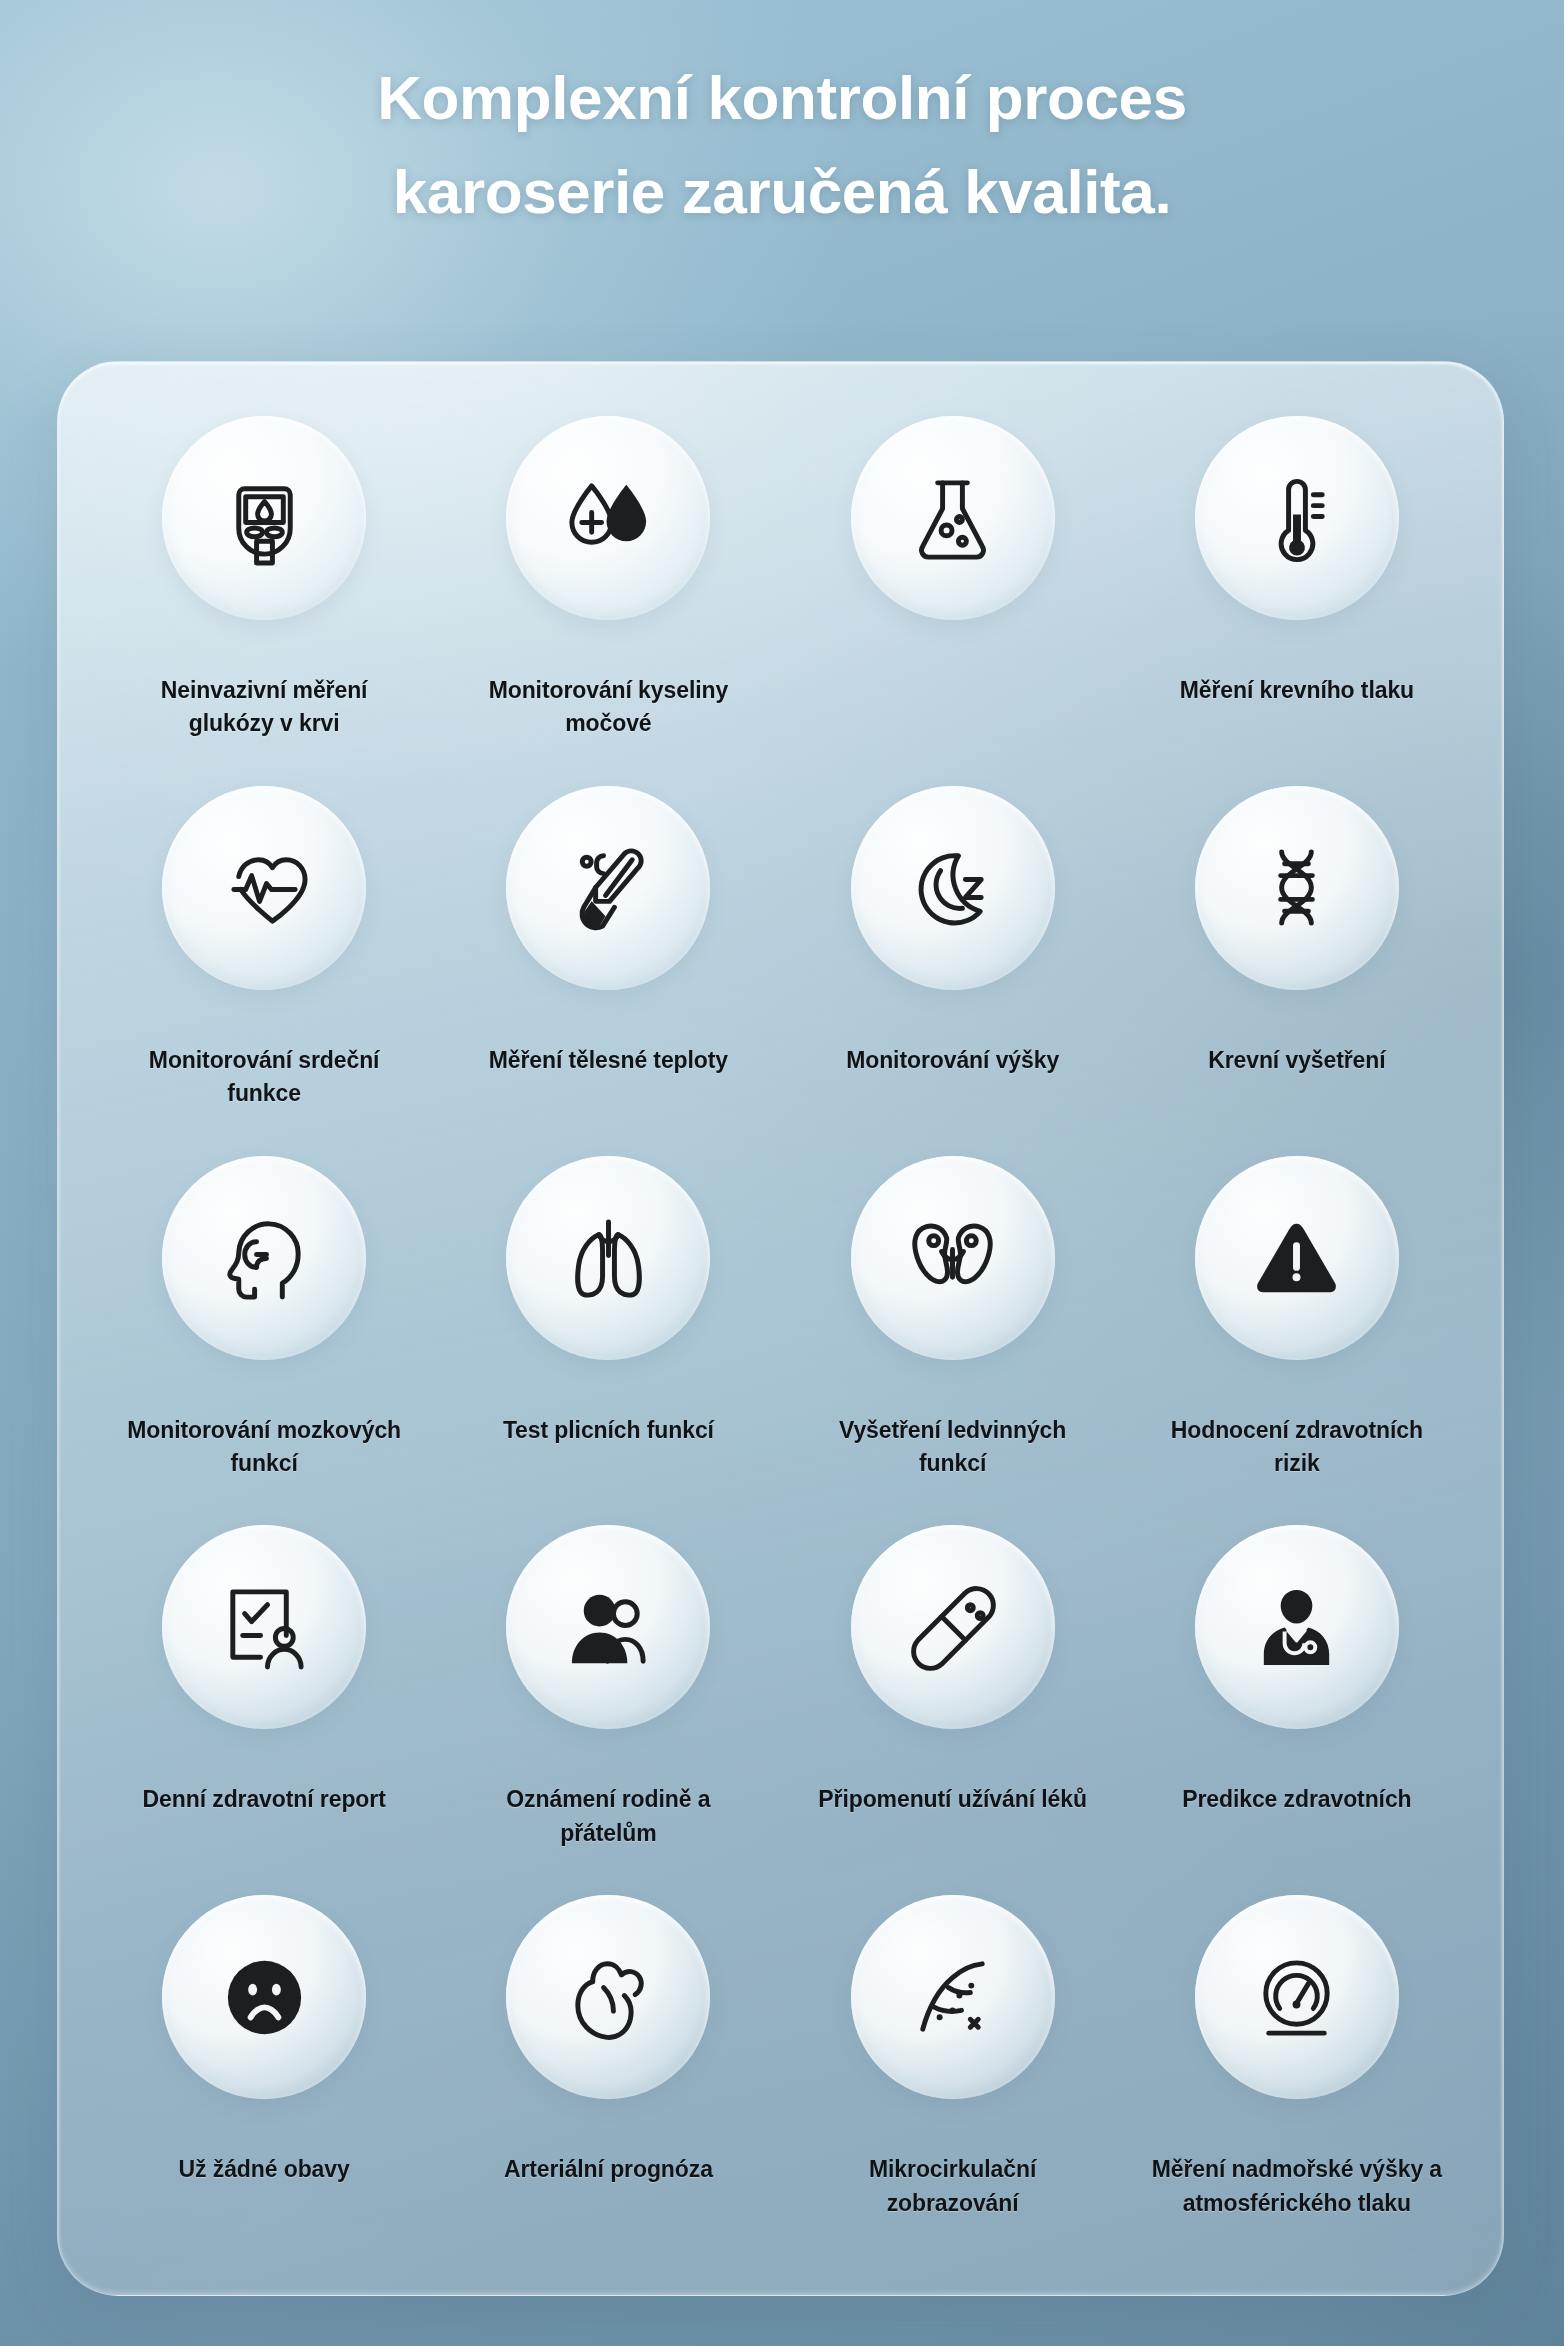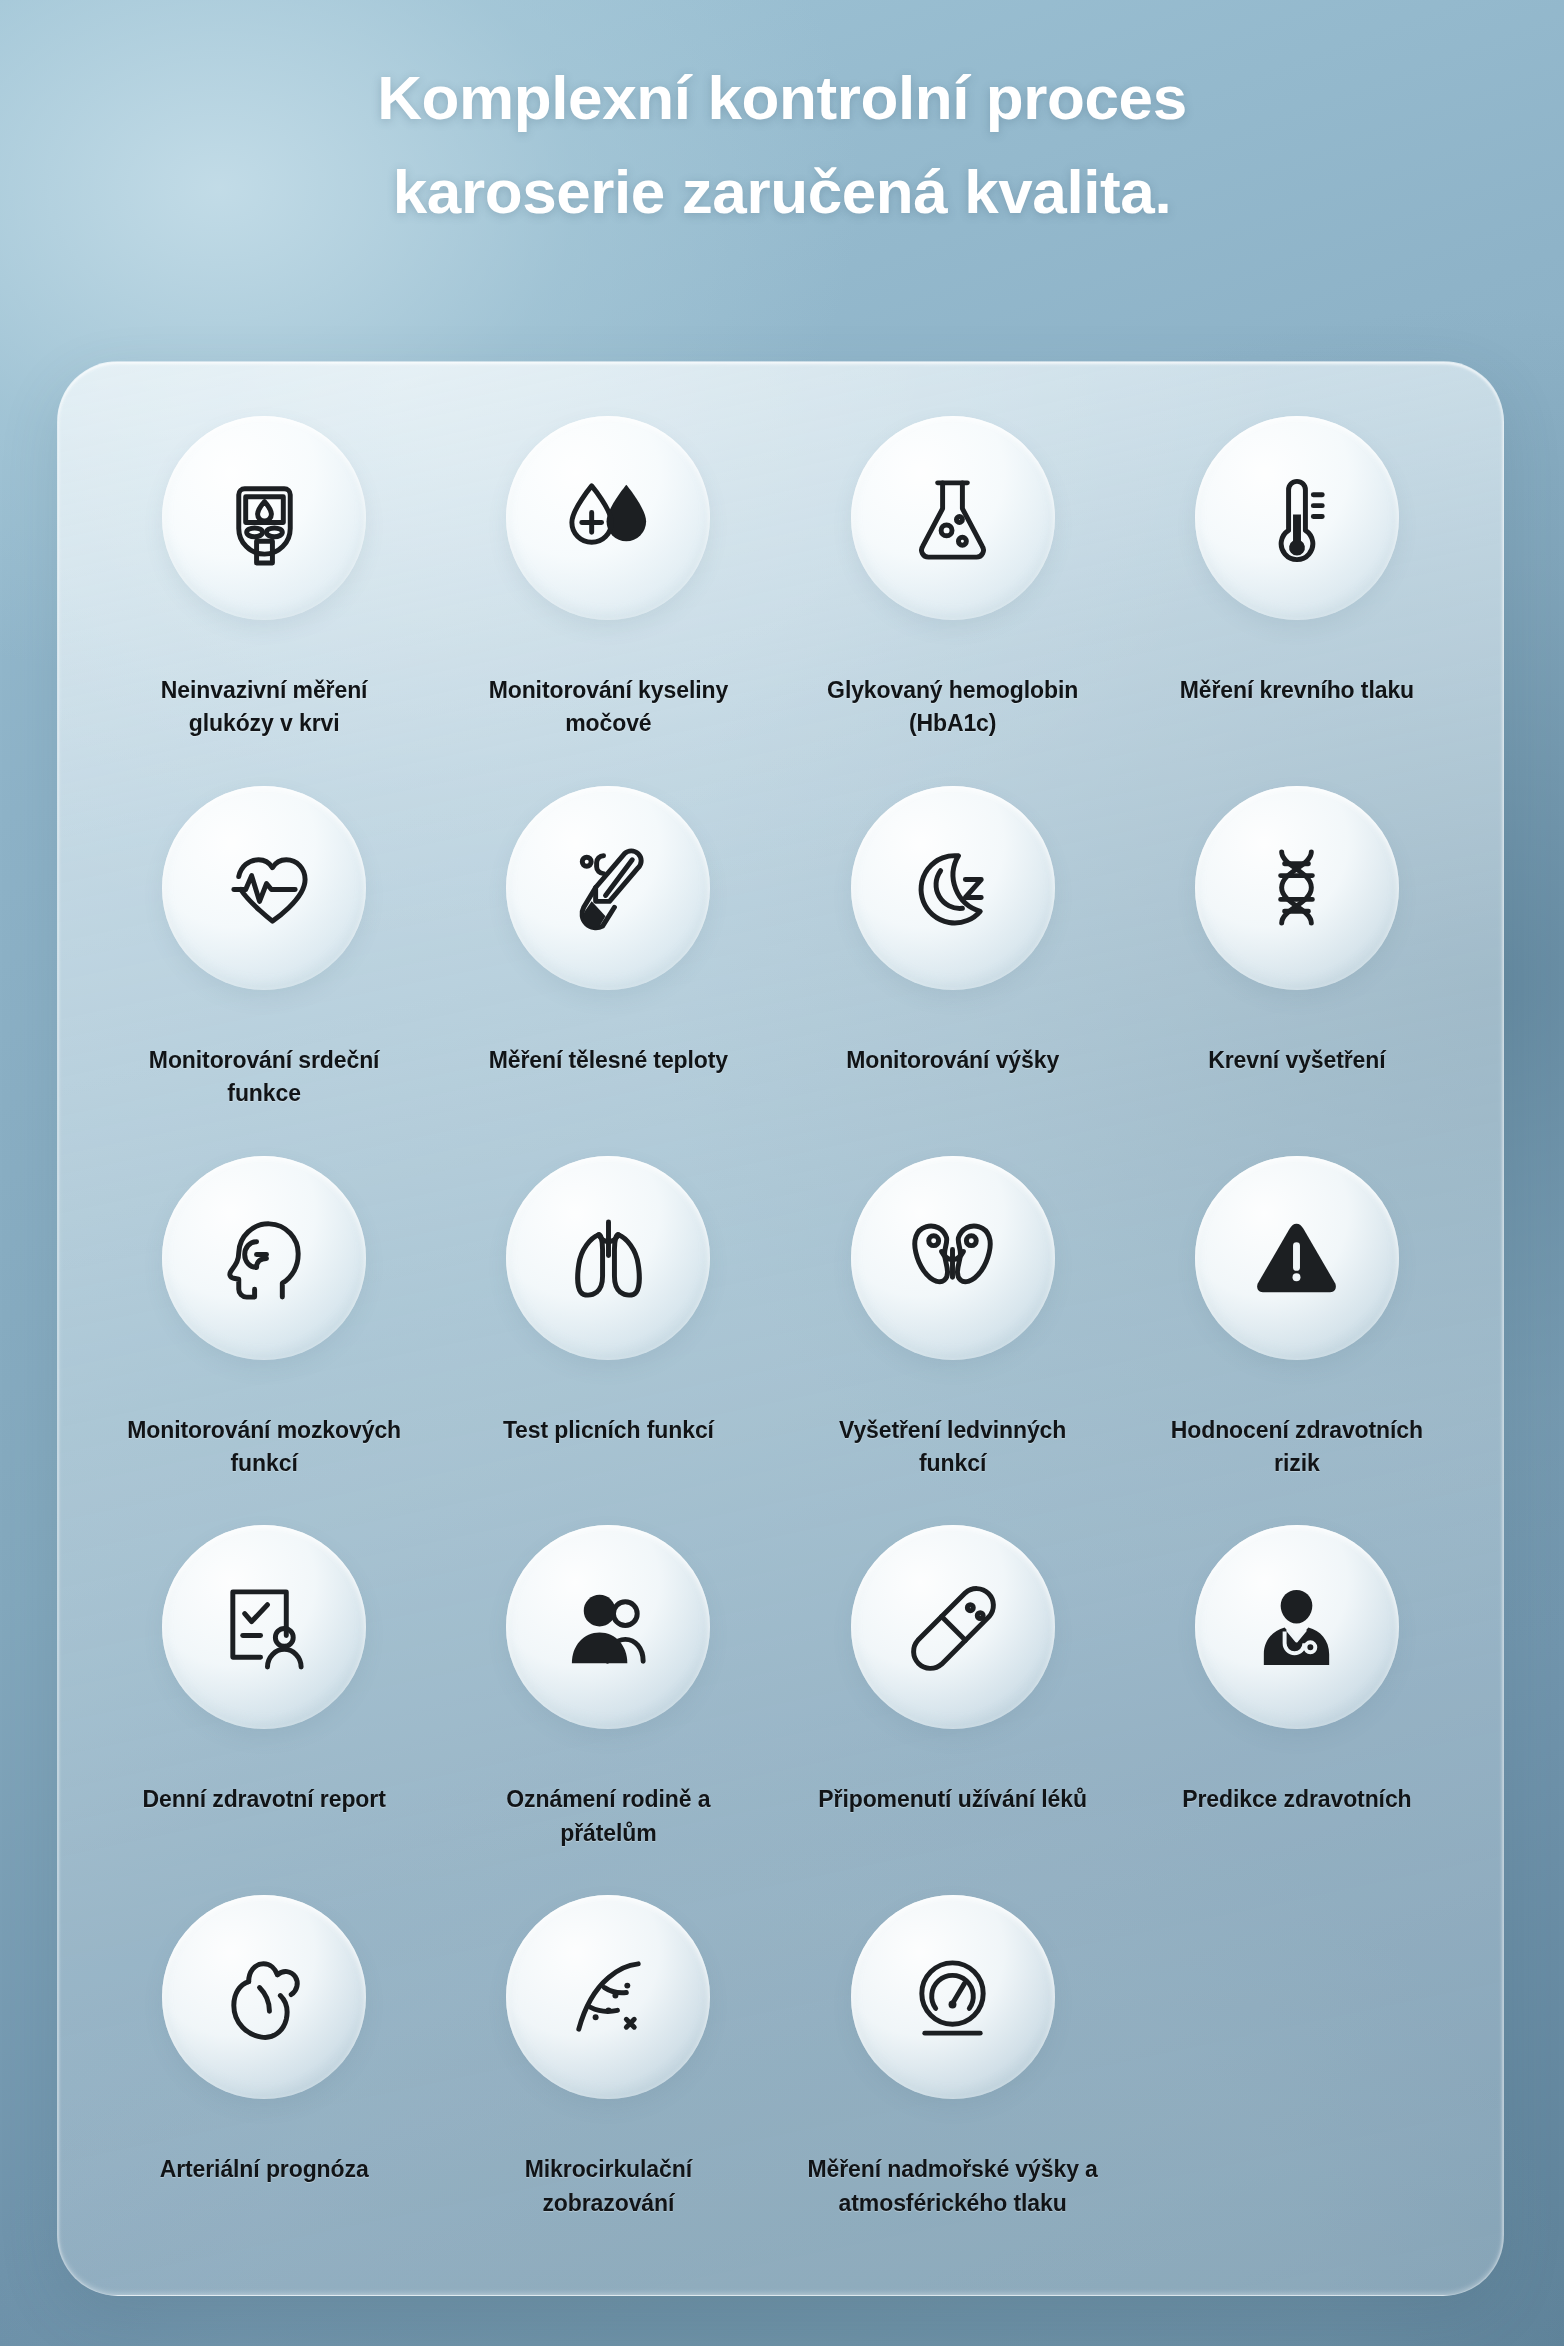--- a/index.html
+++ b/index.html
@@ -170,21 +170,20 @@
       <div class="cell">
         <div class="bubble">
           <svg viewBox="0 0 100 100">
             <path class="ico" d="M40 14v26L20 78a7 7 0 0 0 6 11h48a7 7 0 0 0 6-11L60 40V14"></path>
             <path class="ico" d="M35 14h30"></path>
             <circle class="ico" cx="44" cy="62" r="5.5"></circle>
             <circle class="ico" cx="60" cy="73" r="4"></circle>
             <circle class="ico" cx="57" cy="51" r="3"></circle>
           </svg>
         </div>
-        <div class="label">Glykovaný hemoglobin (HbA1c)</div>
       </div>
 
       <div class="cell">
         <div class="bubble">
           <svg viewBox="0 0 100 100">
             <path class="ico" d="M42 62V21a8.5 8.5 0 0 1 17 0v41a16 16 0 1 1-17 0z"></path>
             <path class="ico-f" d="M46.5 46h8v26.5a8 8 0 1 1-8 0z"></path>
             <path class="ico" d="M67 26h9M67 37h9M67 48h9"></path>
           </svg>
         </div>
@@ -329,20 +328,31 @@
             <path class="ico-f" d="M50 12c-9 0-16 7-16 16s7 18 16 18 16-9 16-18-7-16-16-16z"></path>
             <path class="ico-f" d="M38 50c-12 3-21 13-21 27v11h66V77c0-14-9-24-21-27l-12 14z"></path>
             <path d="M41 52l9 11 9-11" stroke="#f0f6f9" stroke-width="4" fill="none" stroke-linejoin="round"></path>
             <path d="M38 54v12a10 10 0 0 0 20 0" stroke="#f0f6f9" stroke-width="4" fill="none"></path>
             <circle cx="64" cy="70" r="5" fill="none" stroke="#f0f6f9" stroke-width="4"></circle>
           </svg>
         </div>
         <div class="label">Predikce zdravotních</div>
       </div>
 
+      <div class="cell">
+        <div class="bubble">
+          <svg viewBox="0 0 100 100">
+            <circle class="ico-f" cx="50" cy="50" r="37"></circle>
+            <ellipse cx="38" cy="42" rx="4.5" ry="6" fill="#f0f6f9"></ellipse>
+            <ellipse cx="62" cy="42" rx="4.5" ry="6" fill="#f0f6f9"></ellipse>
+            <path d="M36 70c4-7 10-10 14-10s10 3 14 10" stroke="#f0f6f9" stroke-width="6" fill="none" stroke-linecap="round"></path>
+          </svg>
+        </div>
+        <div class="label">Už žádné obavy</div>
+      </div>
 
       <div class="cell">
         <div class="bubble">
           <svg viewBox="0 0 100 100">
             <path class="ico" d="M34 34c-9 3-15 12-15 24 0 18 14 30 28 32 12 2 22-6 25-18 2-9 0-18-6-24"></path>
             <path class="ico" d="M34 34c0-10 6-18 15-18 7 0 12 5 14 11"></path>
             <path class="ico" d="M63 27c6-5 14-4 18 2 4 6 2 14-4 18"></path>
             <path class="ico" d="M45 40c6 6 10 14 10 24"></path>
           </svg>
         </div>

